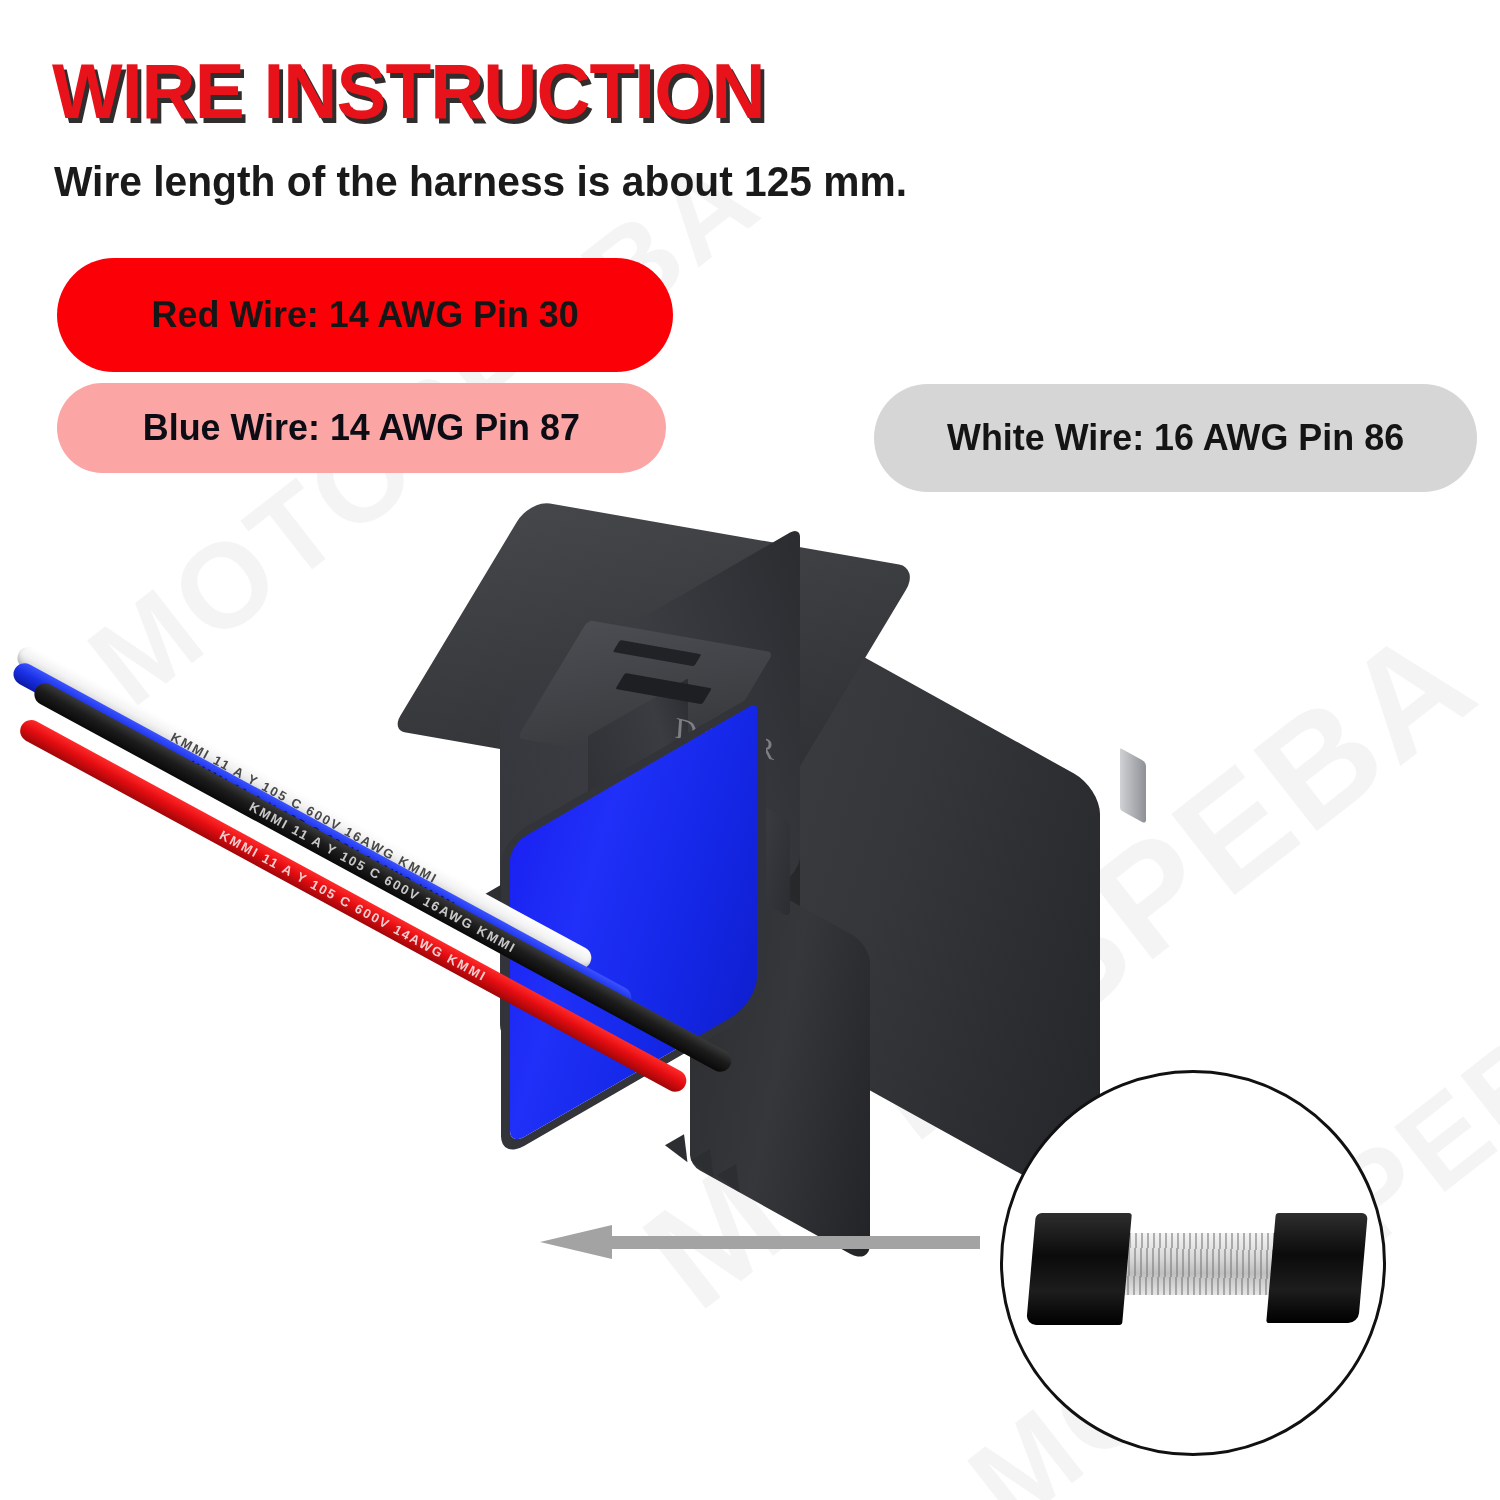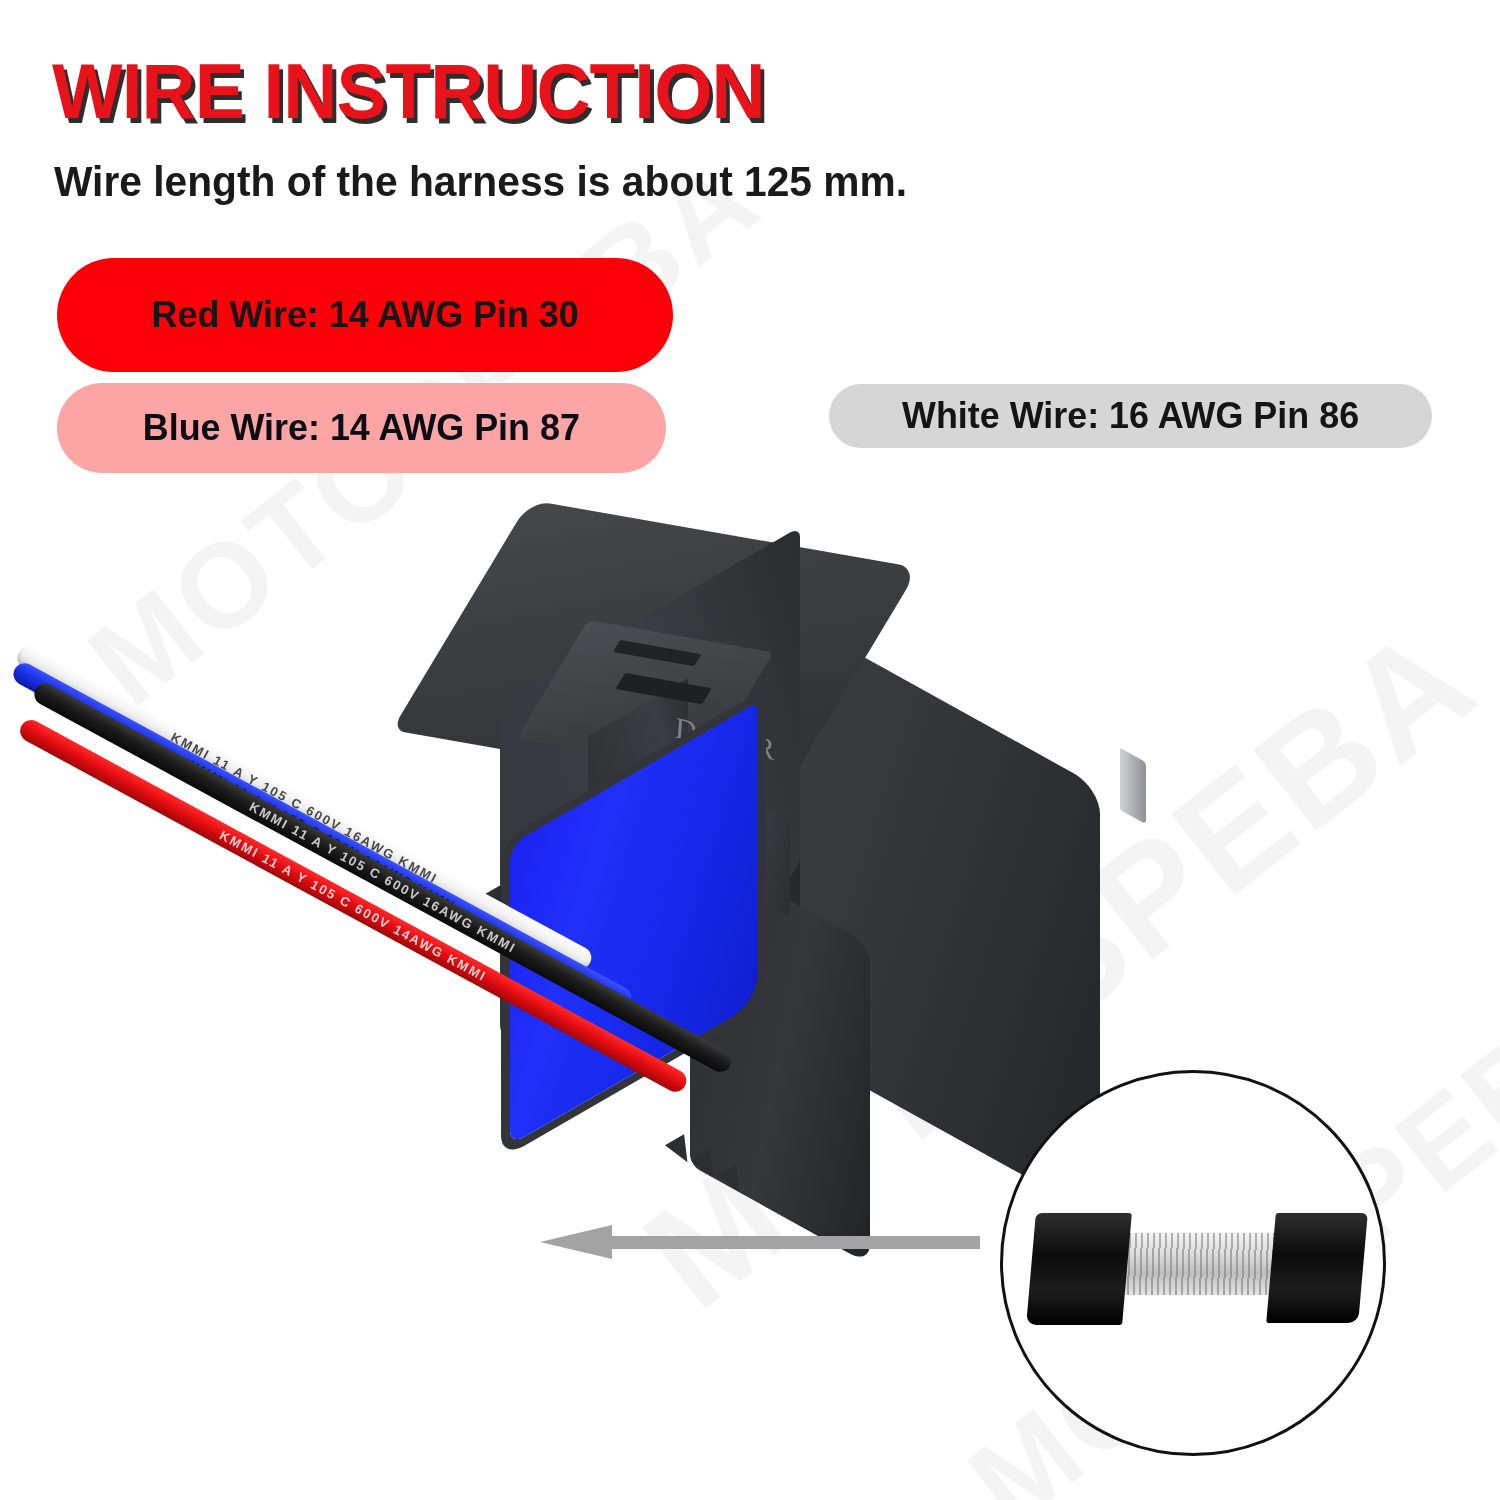--- a/index.html
+++ b/index.html
@@ -86,21 +86,21 @@
   }
   #pill-blue {
     left: 57px;  top: 383px;  width: 609px; height: 90px;
     background: #fca5a5; color: #0c0c14;
   }
   #pill-black {
     left: 825px; top: 256px;  width: 618px; height: 90px;
     background: #0a0a0a; color: #ffffff;
   }
   #pill-white {
-    left: 829px; top: 384px;  width: 603px; height: 64px;
+    left: 874px; top: 384px;  width: 603px; height: 108px;
     background: #d6d6d6; color: #141414;
   }
 
   
   #relay {
     position: absolute;
     left: 470px;
     top: 490px;
     width: 720px;
     height: 740px;

